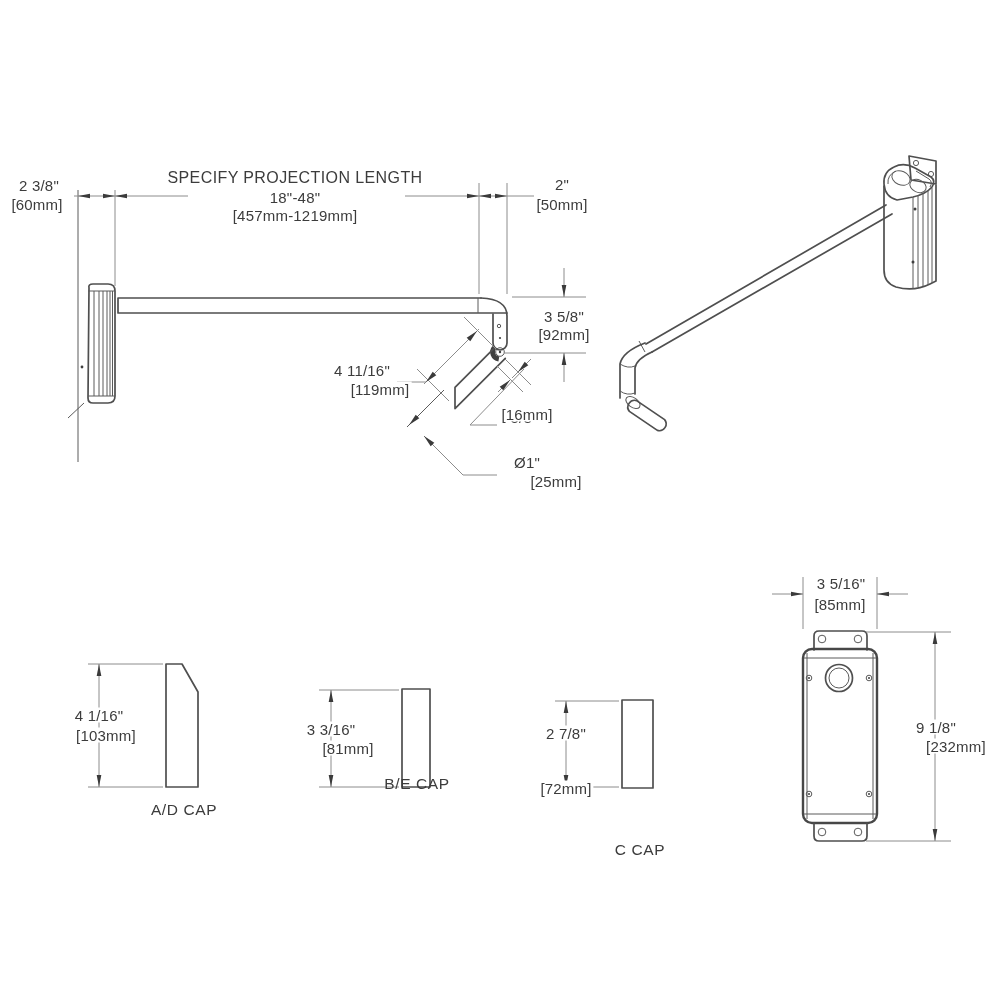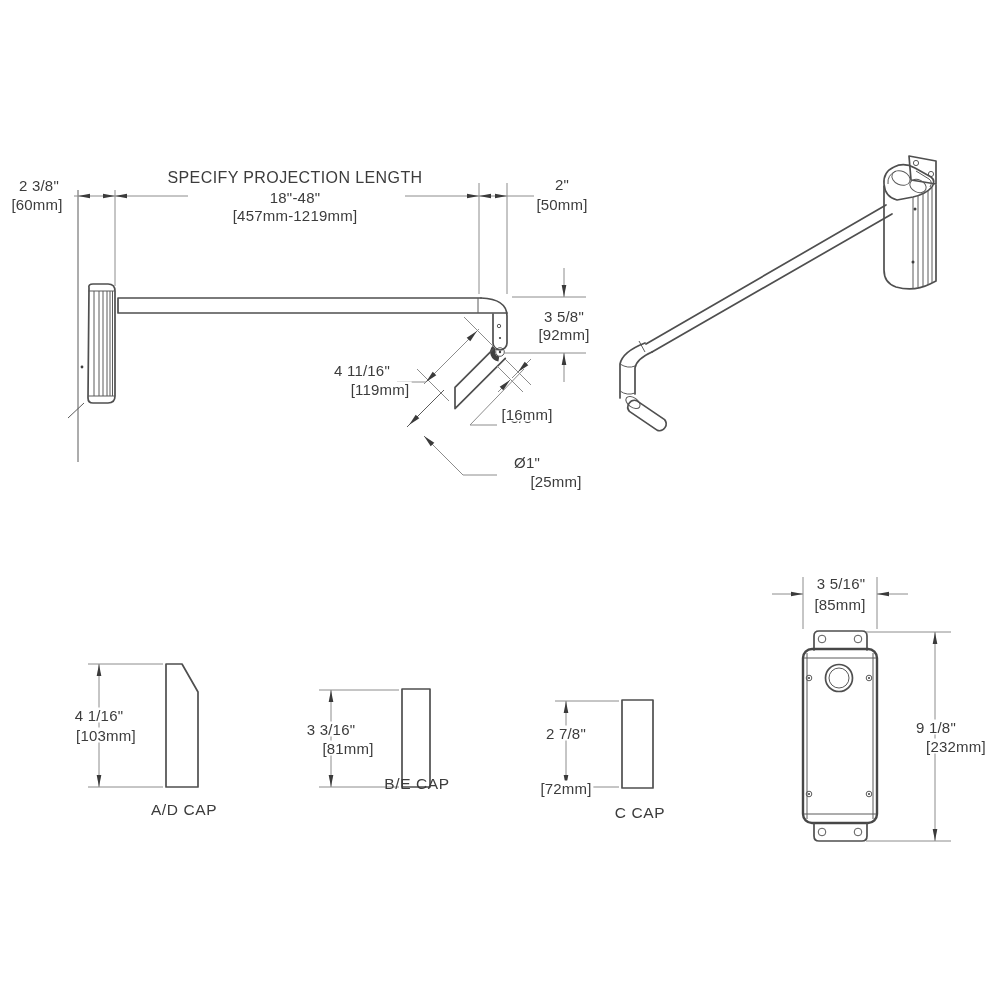--- a/index.html
+++ b/index.html
@@ -166,20 +166,20 @@
   <div class="dim" style="left:99px;top:715px">4 1/16"</div>
   <div class="dim" style="left:106px;top:735px">[103mm]</div>
   <div class="dim caplabel" style="left:184px;top:810px">A/D CAP</div>
 
   <div class="dim" style="left:331px;top:729px">3 3/16"</div>
   <div class="dim" style="left:348px;top:748px">[81mm]</div>
   <div class="dim caplabel" style="left:417px;top:784px">B/E CAP</div>
 
   <div class="dim" style="left:566px;top:733px">2 7/8"</div>
   <div class="dim" style="left:566px;top:788px">[72mm]</div>
-  <div class="dim caplabel" style="left:640px;top:813px">C CAP</div>
+  <div class="dim caplabel" style="left:640px;top:850px">C CAP</div>
 
   <div class="dim" style="left:841px;top:583px">3 5/16"</div>
   <div class="dim" style="left:840px;top:604px">[85mm]</div>
   <div class="dim" style="left:936px;top:727px">9 1/8"</div>
   <div class="dim" style="left:956px;top:746px">[232mm]</div>
 
 </div>
 
 </body></html>

